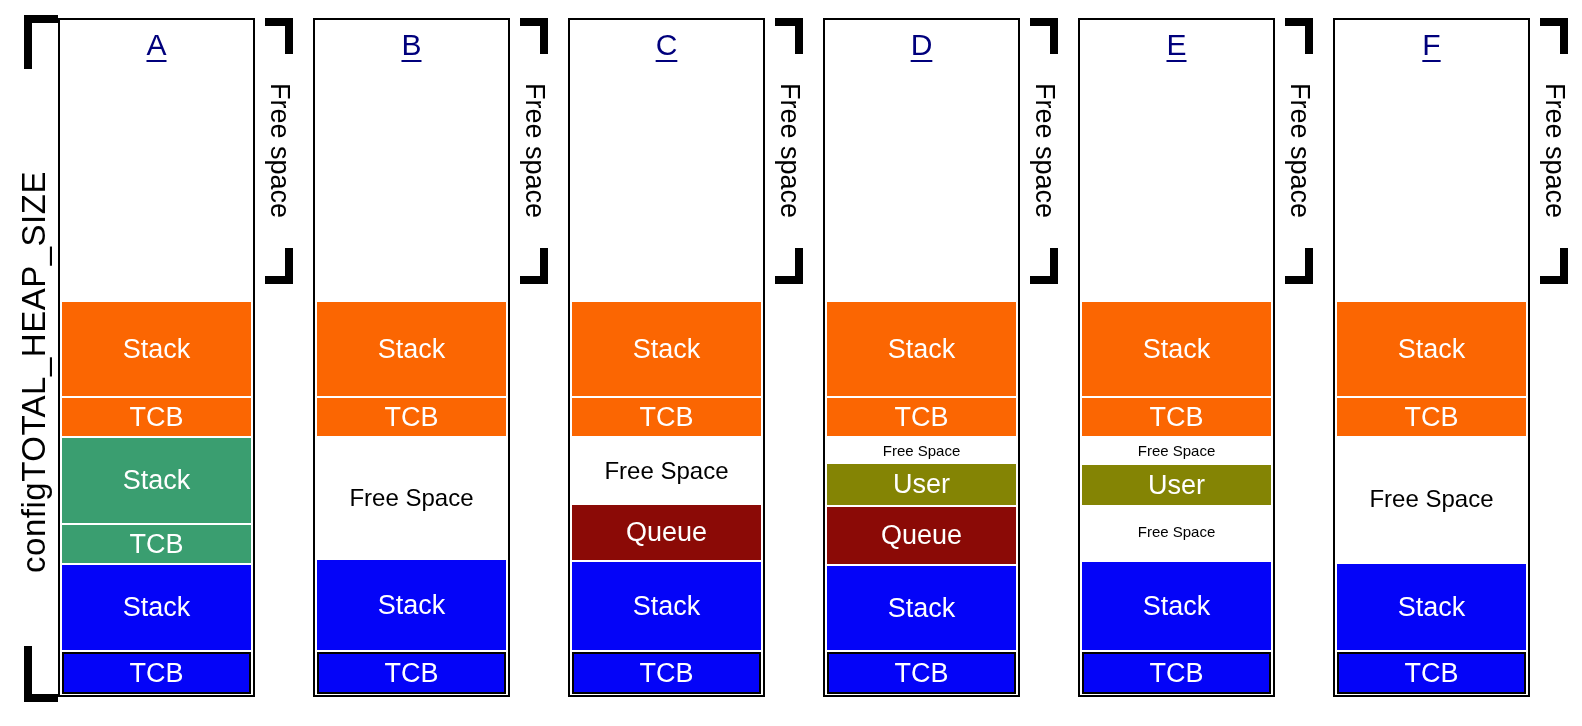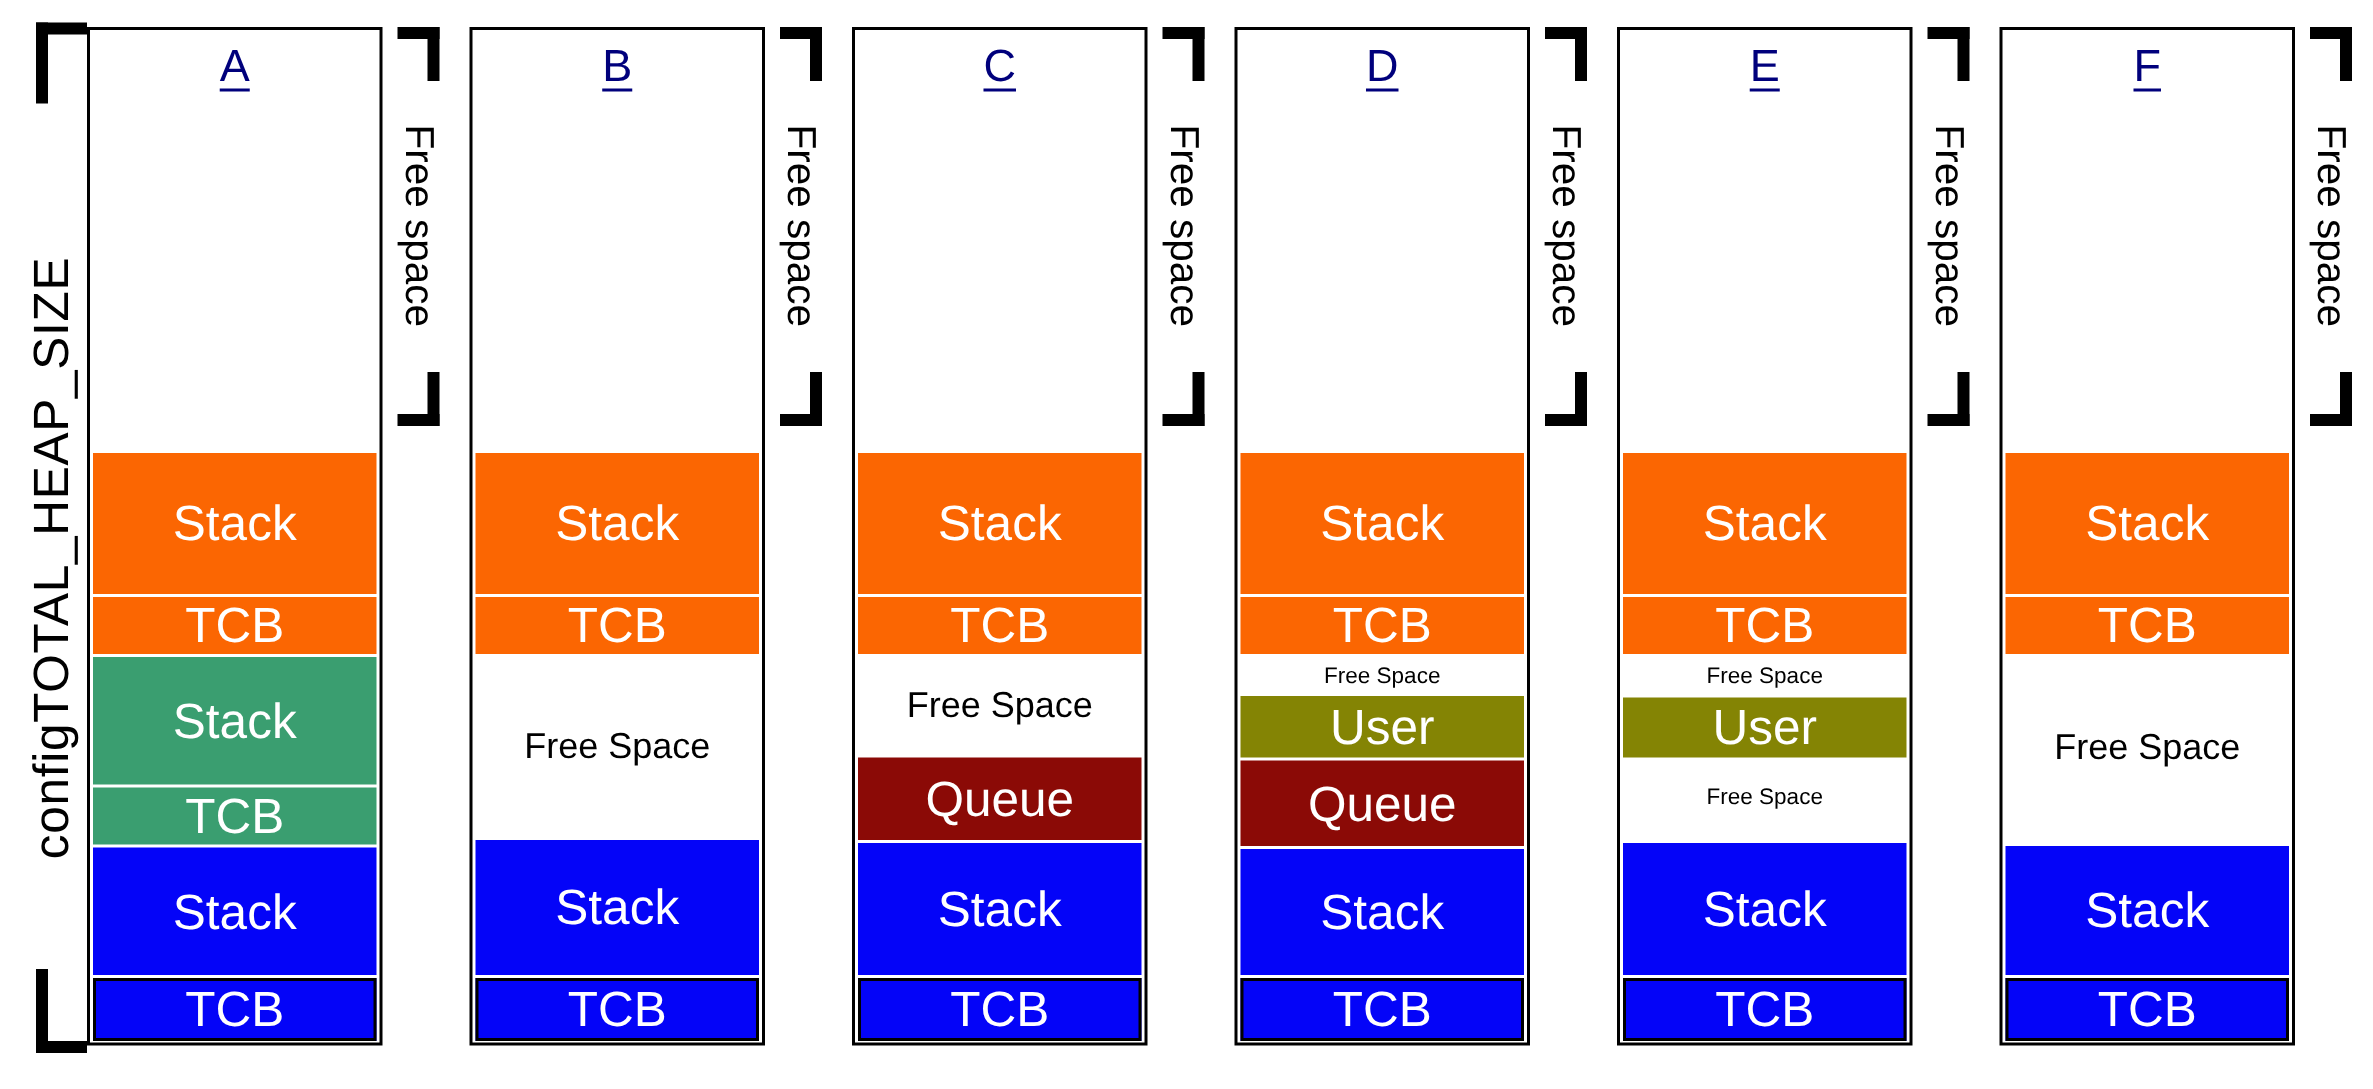--- a/index.html
+++ b/index.html
@@ -23,21 +23,21 @@
     border:2px solid #000;background:#fff;box-sizing:border-box;
   }
   .col-title{
     position:absolute;top:8px;left:0;width:100%;text-align:center;
     font-size:30px;color:#00007C;
     text-decoration:underline;text-decoration-thickness:2px;text-underline-offset:5px;
   }
   .seg-block{
     position:absolute;left:2px;width:calc(100% - 4px);box-sizing:border-box;
     display:flex;align-items:center;justify-content:center;
-    color:#fff;font-size:33px;
+    color:#fff;font-size:27px;
   }
   .seg-block.outlined{border:2px solid #000;}
   .seg-free{
     position:absolute;left:2px;width:calc(100% - 4px);box-sizing:border-box;
     display:flex;align-items:center;justify-content:center;
     color:#000;font-size:24px;background:#fff;
   }
   .seg-free.small{font-size:15px;}
   
   .bracket{

